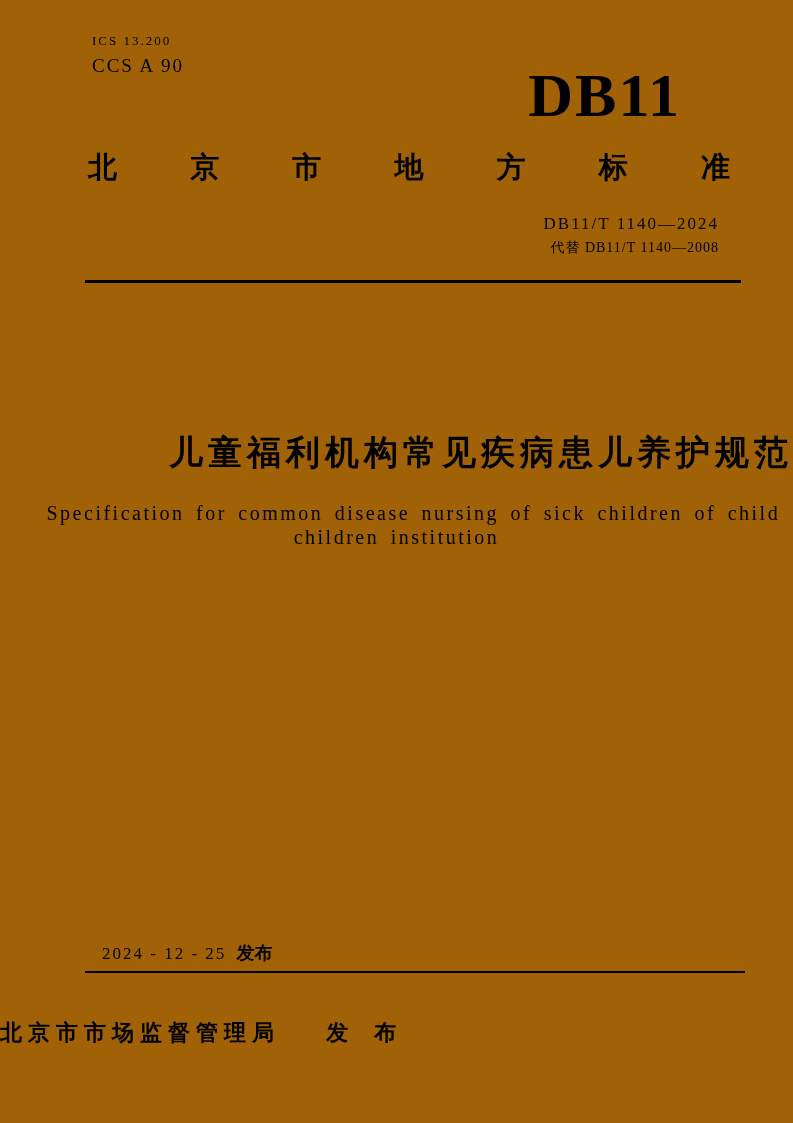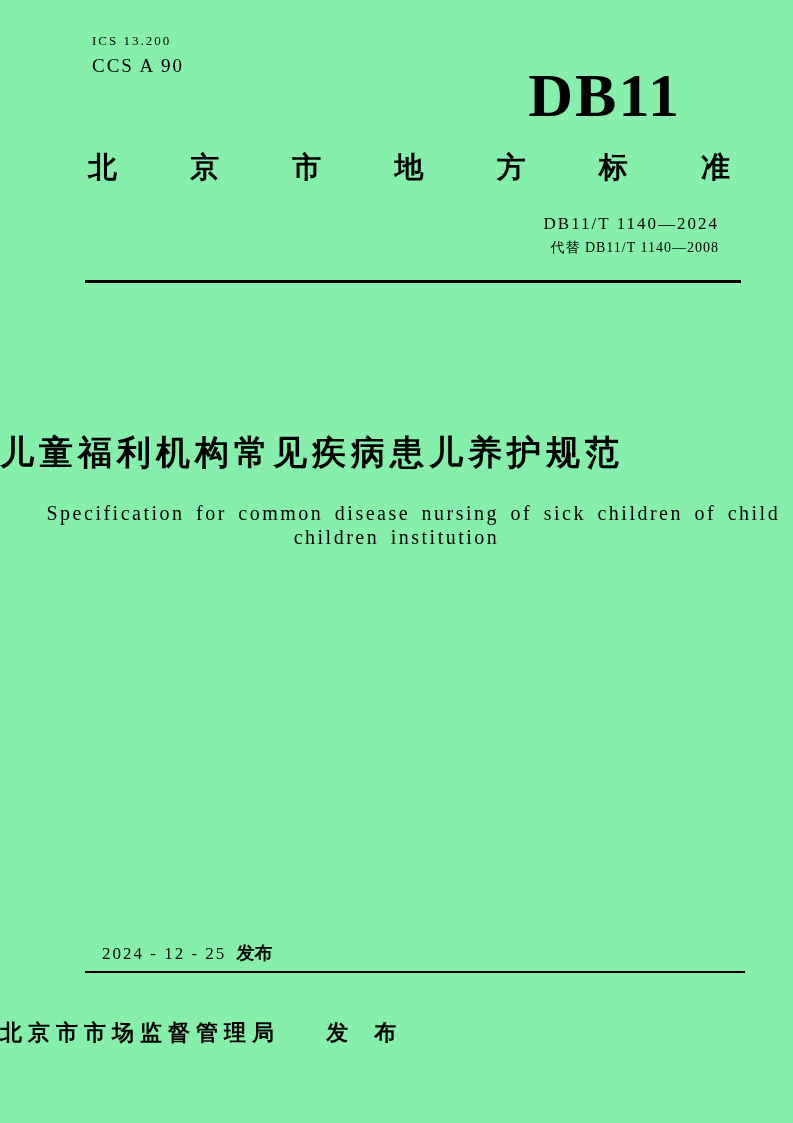--- a/index.html
+++ b/index.html
@@ -2,21 +2,21 @@
 <html><head>
 <meta charset="utf-8">
 <style>
   * { margin: 0; padding: 0; box-sizing: border-box; }
   html, body { background: #e8e8e8; }
   .page {
     position: relative;
     width: 793px;
     height: 1123px;
     margin: 0 auto;
-    background: #86efac;
+    background: #a16207;
     color: #000000;
     overflow: hidden;
     font-family: "Liberation Serif", serif;
     padding-left: 9px;
   }
   .ics {
     position: absolute; left: 92px; top: 33px;
     font-size: 13px; letter-spacing: 2px;
     font-family: "Liberation Serif", serif;
   }
@@ -45,21 +45,21 @@
   .replaces {
     position: absolute; right: 74px; top: 239px;
     font-size: 14px; letter-spacing: 1px;
     font-family: "Liberation Serif", serif;
   }
   .rule { position: absolute; background: #000000; }
   .rule-top { left: 85px; top: 280px; width: 656px; height: 3px; }
   .rule-bottom { left: 85px; top: 971px; width: 660px; height: 2px; }
   .title-zh {
     position: absolute; left: 0; top: 430px; width: 100%;
-    text-align: left;
+    text-align: right;
     font-size: 34px; font-weight: 700; letter-spacing: 5px;
     font-family: "Liberation Sans", sans-serif;
   }
   .title-en {
     position: absolute; left: 50%; transform: translateX(-50%);
     top: 501px; width: 700px;
     text-align: center;
     font-size: 20px; line-height: 24px;
     letter-spacing: 2.5px; word-spacing: 4px;
     font-family: "Liberation Serif", serif;

